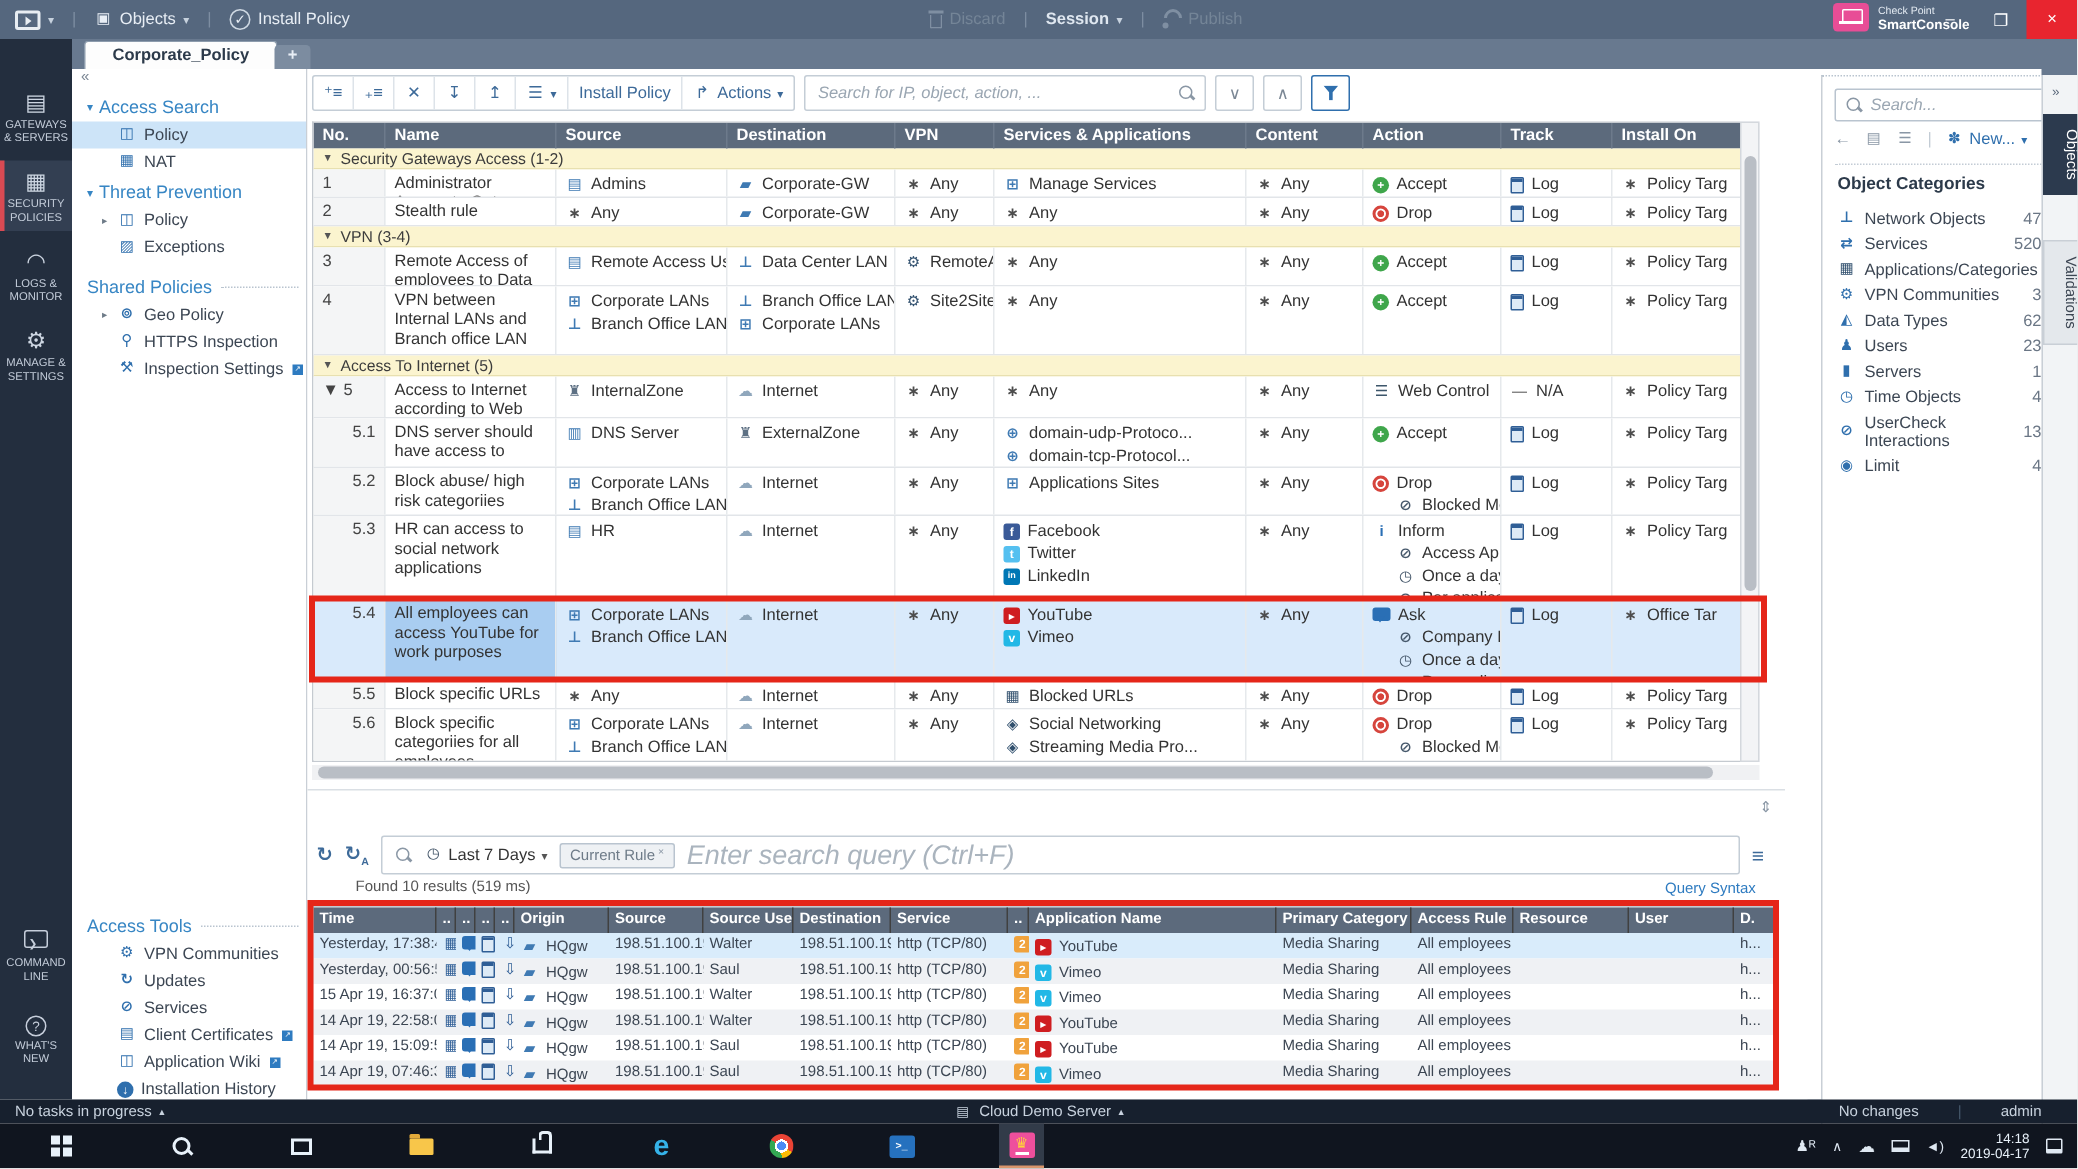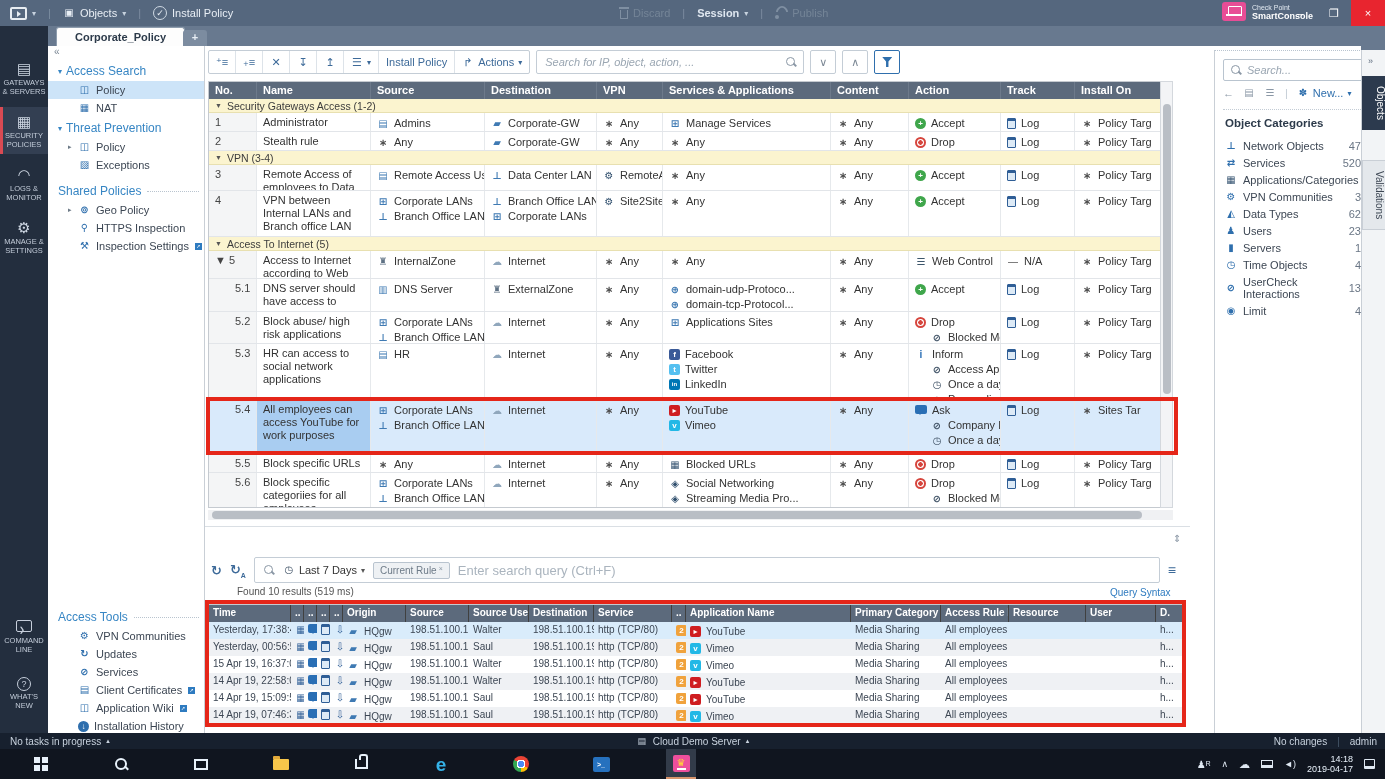--- a/index.html
+++ b/index.html
@@ -113,21 +113,21 @@
   .logs-split { position:absolute; left:0px; top:480px; width:985px; height:4px; border-top:1px solid #dadfe4; }
   .ltabs { position:absolute; left:10px; top:487px; display:flex; gap:4px; }
   .ltab { padding:2px 16px 3px; border:1px solid #c9d2da; border-bottom:none; background:#f2f4f6; color:#51606e; border-radius:2px 8px 0 0; }
   .ltab.active { background:#fff; font-weight:bold; color:#222; position:relative; }
   .logs-expander { position:absolute; left:968px; top:487px; color:#8a97a5; font-size:10px; }
   .lsearchrow { position:absolute; left:6px; top:511px; width:965px; height:26px; display:flex; align-items:center; gap:8px; }
   .lrefresh { color:#3d6a99; font-size:13px; font-weight:bold; }
   .lsearchbox { flex:1; display:flex; align-items:center; gap:8px; border:1px solid #c4cdd6; border-radius:2px; height:26px; padding:0 8px; }
   .chip { display:flex; align-items:flex-start; gap:2px; background:#eef1f4; border:1px solid #b9c4cf; border-radius:2px; padding:2px 6px; color:#6e7b88; font-size:10px; }
   .chip sup { font-size:7px; color:#8a97a5; }
-  .lsearchbox input { flex:1; border:none; outline:none; font-size:13px; color:#6b7682; font-family:inherit; background:transparent; }
+  .lsearchbox input { flex:1; border:none; outline:none; font-style:italic; font-size:18px; color:#6b7682; font-family:inherit; background:transparent; }
   .lsearchbox input::placeholder { color:#aab4be; }
   .lmenu { color:#3d6a99; font-size:14px; }
   .lfound { position:absolute; left:32px; top:540px; color:#555; font-size:10px; }
   .qsyntax { position:absolute; left:905px; top:541px; color:#2e7bc0; font-size:10px; }
   .logs-table { position:absolute; left:3px; top:558px; width:975px; border:1px solid #c5cad0; }
   .lg-row { display:flex; width:975px; height:17px; }
   .lg-h { background:#5c6a7c; color:#fff; font-weight:bold; }
   .lg-h .lcell { border-right:1px solid #404040; }
   .lcell { flex:0 0 auto; overflow:hidden; white-space:nowrap; padding:2px 4px; font-size:10px; }
   .lg-r { background:#fff; color:#3c4653; }
@@ -151,21 +151,21 @@
   .sidetabs { position:absolute; left:1313px; top:4px; width:24px; height:703px; background:#f2f4f6; border-left:1px solid #c9cfd6; }
   .st-expand { position:absolute; top:6px; left:6px; color:#5c6a7c; font-size:9px; }
   .stab { position:absolute; left:0; width:24px; writing-mode:vertical-rl; text-align:center; font-size:10px; padding:10px 0; }
   .stab.active { background:#2c3a4e; color:#fff; }
   .stab.inactive { background:#e4e8ec; color:#3c4653; border:1px solid #c9cfd6; }
 
   
   .statusbar { position:absolute; left:0; top:733px; width:1385px; height:16px; background:#17202e; color:#c8d2de; font-size:10px; display:flex; align-items:center; }
   .sb-left { padding-left:10px; display:flex; gap:5px; align-items:center; }
   .sb-center { position:absolute; left:50%; transform:translateX(-50%); display:flex; gap:5px; align-items:center; }
-  .sb-right { position:absolute; right:8px; display:flex; gap:10px; align-items:center;justify-content:center; }
+  .sb-right { position:absolute; right:24px; display:flex; gap:26px; align-items:center;justify-content:center; }
   .sb-div { color:#46586b; }
 
   
   .taskbar { position:absolute; left:0; top:749px; width:1385px; height:30px; background:#10151f; display:flex; align-items:center; }
   .tb-apps { display:flex; align-items:center; gap:50px; padding-left:26px; }
   .tb-app { width:30px; height:30px; display:flex; align-items:center; justify-content:center; }
   .tb-app.active { background:#323b49; border-bottom:2px solid #d8956c; }
   .tb-win { width:14px; height:14px; background-image:linear-gradient(#e8f1fa,#e8f1fa),linear-gradient(#e8f1fa,#e8f1fa),linear-gradient(#e8f1fa,#e8f1fa),linear-gradient(#e8f1fa,#e8f1fa); background-size:6px 6px; background-position:0 0,8px 0,0 8px,8px 8px; background-repeat:no-repeat; }
   .tb-searchic { position:relative; width:14px; height:14px; }
   .tb-searchic::before { content:""; position:absolute; left:1px; top:1px; width:8px; height:8px; border:2px solid #e8f1fa; border-radius:50%; }
@@ -731,21 +731,21 @@
                 </div>
                 <div class="cell" style="width: 86px;">
                   <div class="obj">
                     <span class="gic" style="color: rgb(77, 77, 77); font-weight: bold;">∗</span>
                     <span>Policy Targ</span>
                   </div>
                 </div>
               </div>
               <div class="rb-row rule child" style="height: 32px;">
                 <div class="cell no-cell" style="width: 48px;">5.2</div>
-                <div class="cell name-cell" style="width: 114px; white-space: normal; line-height: 13px;"><span>Block abuse/ high risk applications</span></div>
+                <div class="cell name-cell" style="width: 114px; white-space: normal; line-height: 13px;"><span>Block abuse/ high risk categoriies</span></div>
                 <div class="cell" style="width: 114px;">
                   <div class="obj">
                     <span class="gic" style="color: rgb(63, 122, 179); font-weight: bold;">⊞</span>
                     <span>Corporate LANs</span>
                   </div>
                   <div class="obj">
                     <span class="gic" style="color: rgb(63, 122, 179); font-weight: bold;">⊥</span>
                     <span>Branch Office LAN</span>
                   </div>
                 </div>
@@ -929,21 +929,21 @@
                 </div>
                 <div class="cell" style="width: 74px;">
                   <div class="obj">
                     <span class="cic i-log"></span>
                     <span>Log</span>
                   </div>
                 </div>
                 <div class="cell" style="width: 86px;">
                   <div class="obj">
                     <span class="gic" style="color: rgb(77, 77, 77); font-weight: bold;">∗</span>
-                    <span>Sites Tar</span>
+                    <span>Office Tar</span>
                   </div>
                 </div>
               </div>
               <div class="rb-row rule child" style="height: 19px;">
                 <div class="cell no-cell" style="width: 48px;">5.5</div>
                 <div class="cell name-cell" style="width: 114px; white-space: normal; line-height: 13px;"><span>Block specific URLs</span></div>
                 <div class="cell" style="width: 114px;">
                   <div class="obj">
                     <span class="gic" style="color: rgb(77, 77, 77); font-weight: bold;">∗</span>
                     <span>Any</span>

